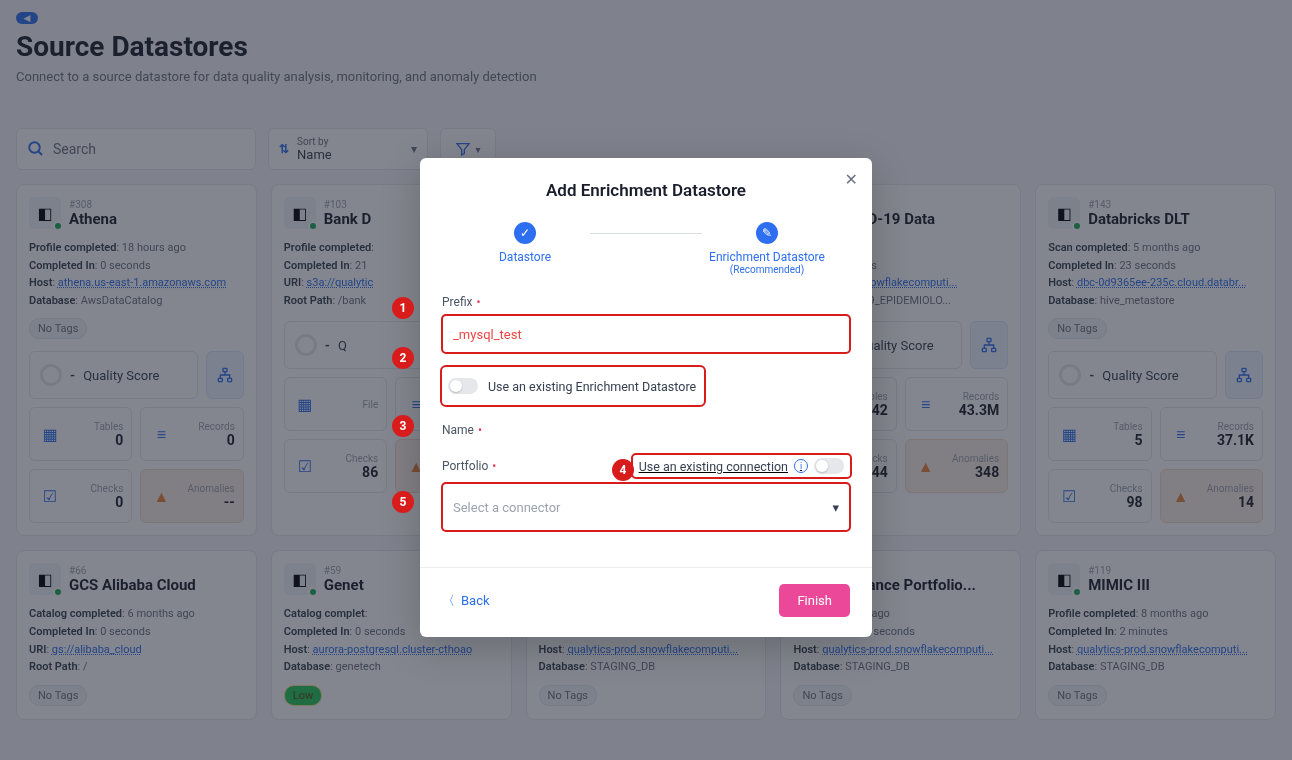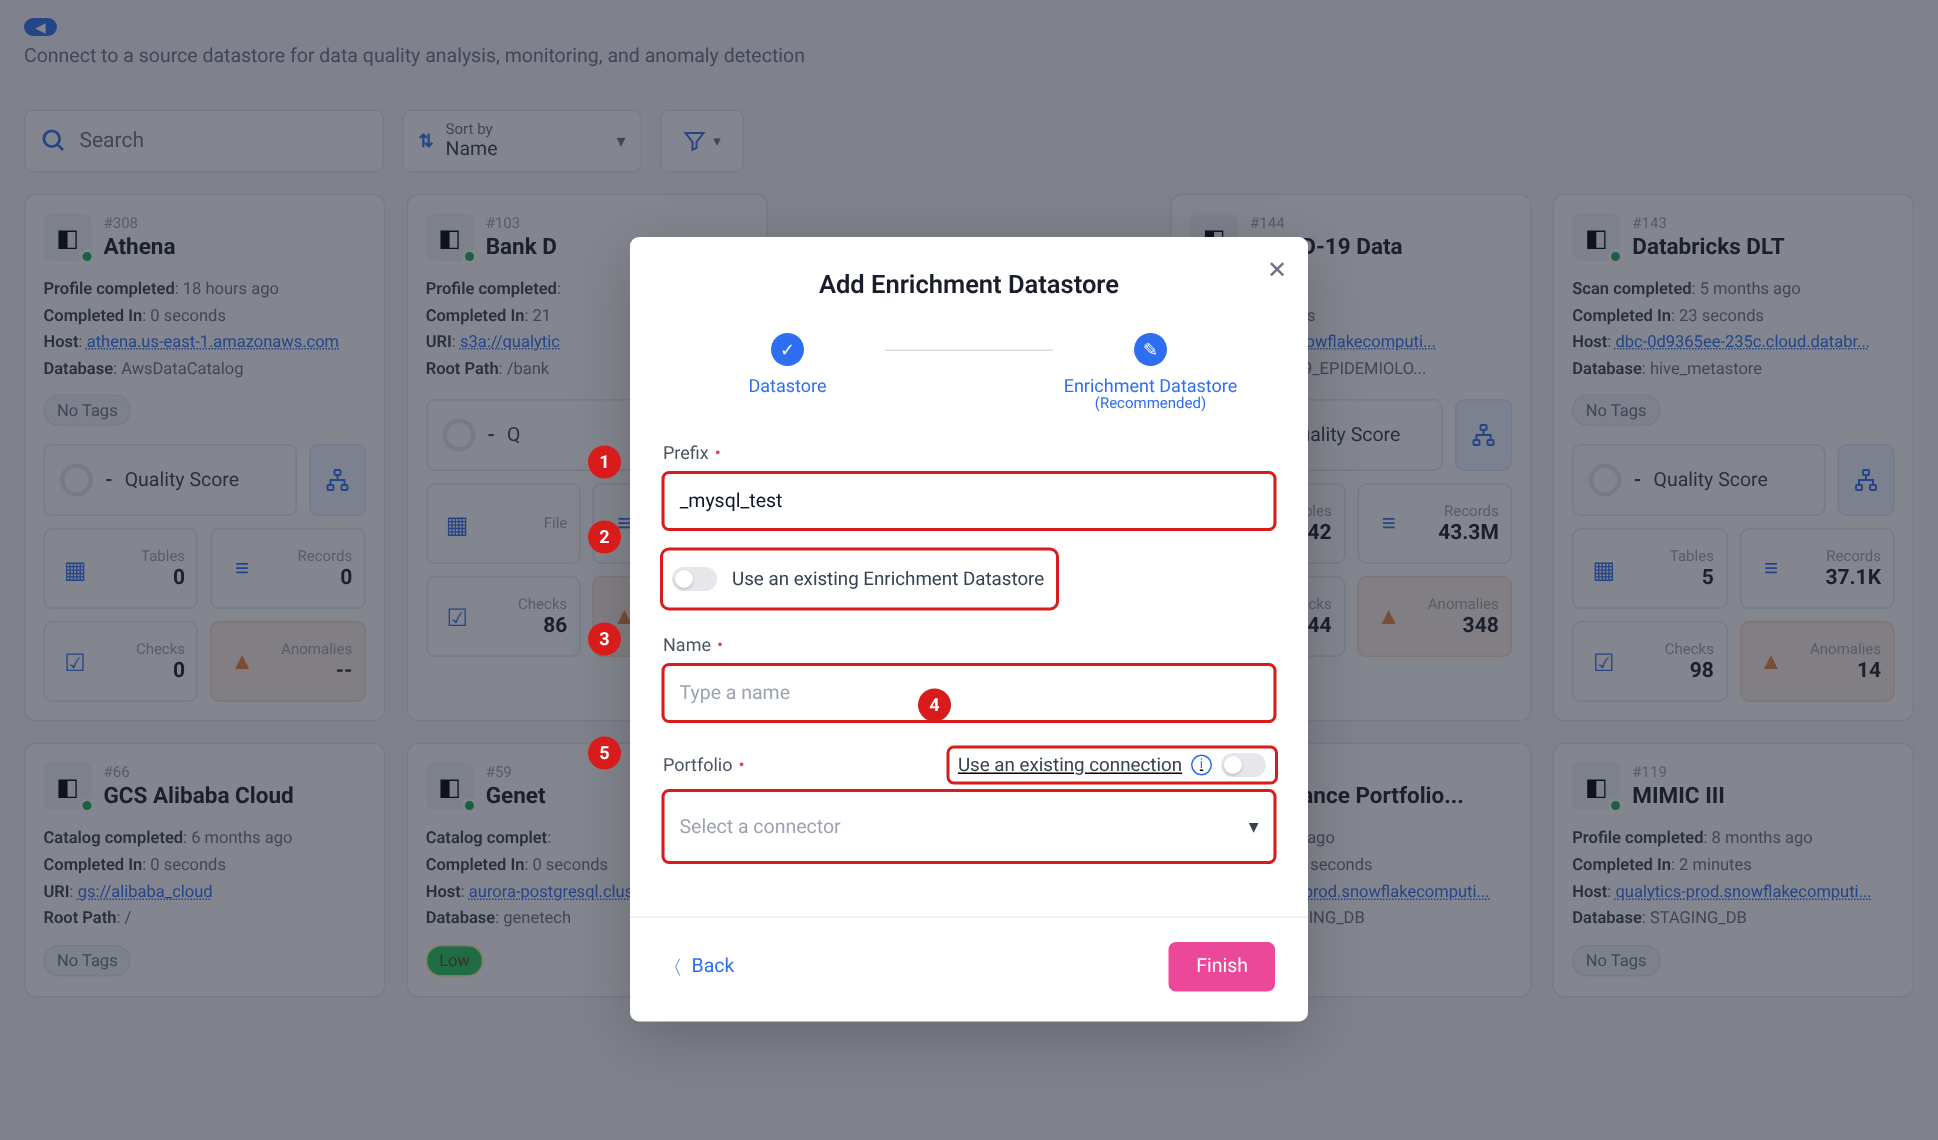--- a/index.html
+++ b/index.html
@@ -3,21 +3,21 @@
 <meta charset="utf-8">
 <style>
 * { box-sizing: border-box; margin: 0; padding: 0; font-family: -apple-system, BlinkMacSystemFont, "Segoe UI", Roboto, sans-serif; }
 body { background: #f5f6fa; width: 1292px; height: 760px; overflow: hidden; position: relative; }
 
 .page { padding: 12px 16px; }
 .back-pill { background:#2d6ff0; width:22px; height:12px; border-radius:6px; display:flex; align-items:center; justify-content:center; color:#fff; font-size:9px; }
 .title { font-size: 28px; font-weight: 700; color: #1a1d2b; margin-top: 6px; }
 .subtitle { font-size: 13px; color: #6b7280; margin-top: 6px; }
 
-.controls { display: flex; gap: 12px; margin-top: 28px; }
+.controls { display: flex; gap: 12px; margin-top: 44px; }
 .search-box { flex: 0 0 240px; height: 42px; background:#fff; border:1px solid #e3e6ed; border-radius:6px; display:flex; align-items:center; padding:0 10px; gap:8px; color:#6b7280; font-size:14px; }
 .sort-box { width:160px; height:42px; background:#fff; border:1px solid #e3e6ed; border-radius:6px; display:flex; align-items:center; padding:0 10px; gap:8px; color:#6b7280; font-size:12px; justify-content:space-between; }
 .filter-box { width:56px; height:42px; background:#fff; border:1px solid #e3e6ed; border-radius:6px; display:flex; align-items:center; justify-content:center; gap:4px; color:#6b7280; }
 
 .grid { display: grid; grid-template-columns: repeat(5, 1fr); gap: 14px; margin-top: 14px; }
 .card { background:#fff; border:1px solid #e3e6ed; border-radius:8px; padding:12px; min-height:170px; }
 .card-head { display:flex; gap:8px; align-items:center; }
 .card-icon { width:32px; height:32px; border-radius:6px; background:#f1f3f9; display:flex; align-items:center; justify-content:center; position:relative; font-size:16px; }
 .dot { position:absolute; bottom:-2px; right:-2px; width:10px; height:10px; border-radius:50%; border:2px solid #fff; }
 .card-idlabel { display:flex; flex-direction:column; }
@@ -54,21 +54,21 @@
 .step-dot { width:22px; height:22px; border-radius:50%; display:flex; align-items:center; justify-content:center; font-size:12px; color:#fff; }
 .step-dot.done { background:#2d6ff0; }
 .step-dot.edit { background:#2d6ff0; }
 .step-line { flex:1; height:1px; background:#d9dde5; margin-top:11px; }
 .step-label { color:#2d6ff0; font-size:12px; margin-top:6px; text-align:center; }
 .step-sub { color:#2d6ff0; font-size:10px; }
 
 .form { padding: 20px 22px 0; }
 .flabel { font-size:12px; color:#4b5563; display:flex; align-items:center; gap:4px; }
 .req { color:#e43d5a; font-size:12px; }
-.finput { width:100%; height:38px; border:1px solid #d9dde5; border-radius:4px; padding:0 10px; font-size:13px; color:#0f172a; margin-top:6px; }
+.finput { width:100%; height:38px; border:1px solid #d9dde5; border-radius:4px; padding:0 10px; font-size:13px; color:#ef4444; margin-top:6px; }
 .finput::placeholder { color:#9ca3af; }
 .fselect { width:100%; height:48px; border:1px solid #d9dde5; border-radius:4px; padding:0 10px; font-size:13px; color:#9ca3af; margin-top:6px; display:flex; align-items:center; justify-content:space-between; }
 .toggle-row { display:flex; align-items:center; gap:10px; height:38px; border:1px solid transparent; border-radius:4px; padding:0 4px; margin-top:8px; }
 .toggle { width:30px; height:16px; background:#e5e7eb; border-radius:8px; position:relative; }
 .toggle::after { content:''; position:absolute; width:12px; height:12px; background:#fff; border-radius:50%; top:2px; left:2px; box-shadow:0 1px 2px rgba(0,0,0,0.2); }
 .toggle-label { font-size:12.5px; color:#374151; }
 .hl { outline: 2.5px solid #d81b1b; outline-offset: -1px; }
 .hl2 { outline: 2.5px solid #d81b1b; }
 .callout { position:absolute; width:22px; height:22px; background:#d81b1b; border-radius:50%; color:#fff; font-size:12px; font-weight:700; display:flex; align-items:center; justify-content:center; z-index:5; }
 
@@ -80,20 +80,21 @@
 .conn-right { display:flex; align-items:center; gap:6px; }
 .info-icon { width:14px; height:14px; border:1.5px solid #2d6ff0; border-radius:50%; color:#2d6ff0; font-size:9px; display:flex; align-items:center; justify-content:center; }
 
 svg { display:block; }
 </style>
 </head>
 <body>
 
 <div class="page">
   <div class="back-pill">◀</div>
+  <div class="title">Source Datastores</div>
   <div class="subtitle">Connect to a source datastore for data quality analysis, monitoring, and anomaly detection</div>
 
   <div class="controls">
     <div class="search-box">
       <span>
         <svg width="18" height="18" viewBox="0 0 24 24" fill="none" stroke="#2d6ff0" stroke-width="2.5">
             <circle cx="10" cy="10" r="7"></circle>
             <line x1="20" y1="20" x2="15" y2="15"></line>
           </svg>
       </span>
@@ -460,21 +461,20 @@
       <div class="toggle-row hl2" style="margin-top:14px; width:262px; padding:0 5px;">
         <div class="toggle"></div>
         <div class="toggle-label">Use an existing Enrichment Datastore</div>
       </div>
       <div class="callout" style="left:-28px; top:72px">2</div>
 
       <div class="flabel" style="margin-top:18px">
           <span>Name</span>
           <span class="req">•</span>
         </div>
-      <input class="finput hl" placeholder="Type a name" style="">
       <div class="callout" style="left:-28px; top:140px">3</div>
 
       <div class="conn-row">
         <div class="flabel">
             <span>Portfolio</span>
             <span class="req">•</span>
           </div>
         <div class="conn-right hl2" style="padding:3px 6px; border-radius:3px;text-decoration:underline;">
           <span class="toggle-label">Use an existing connection</span>
           <span class="info-icon">i</span>

